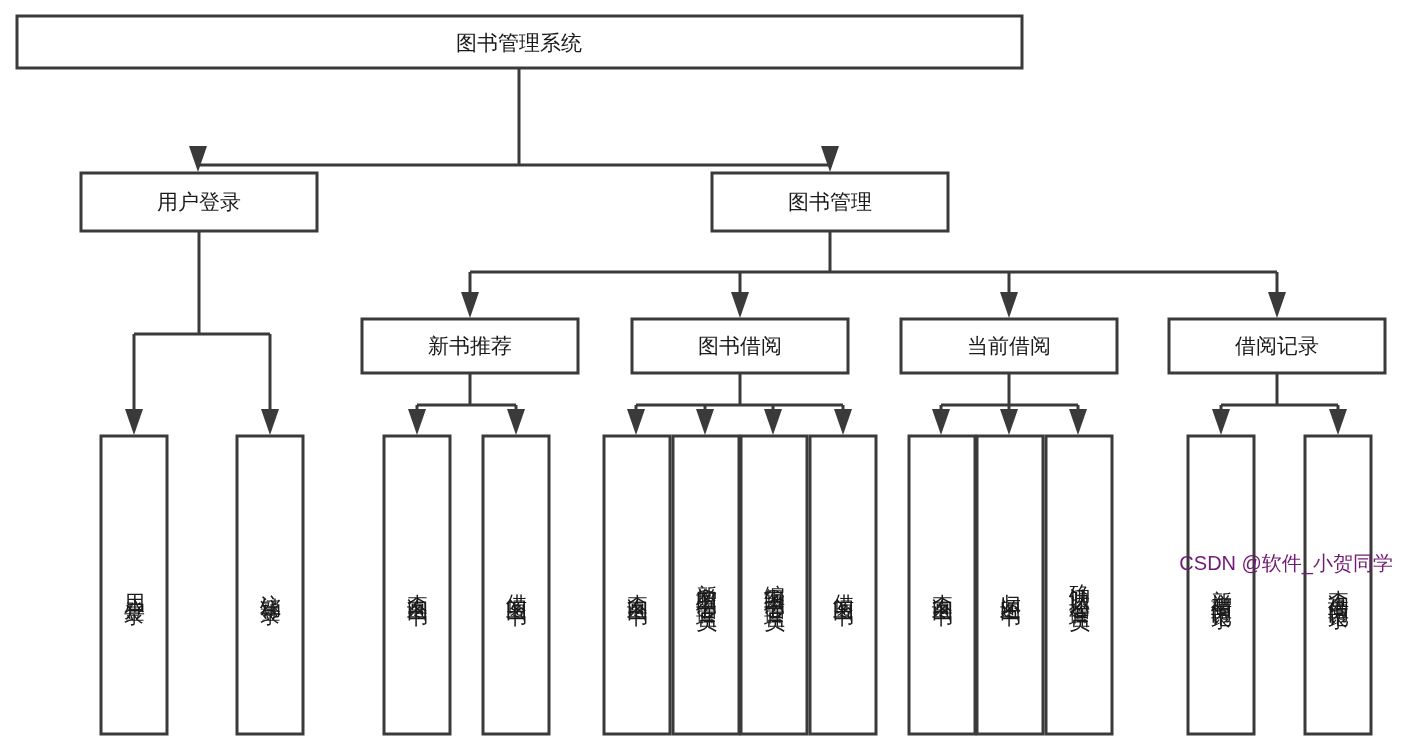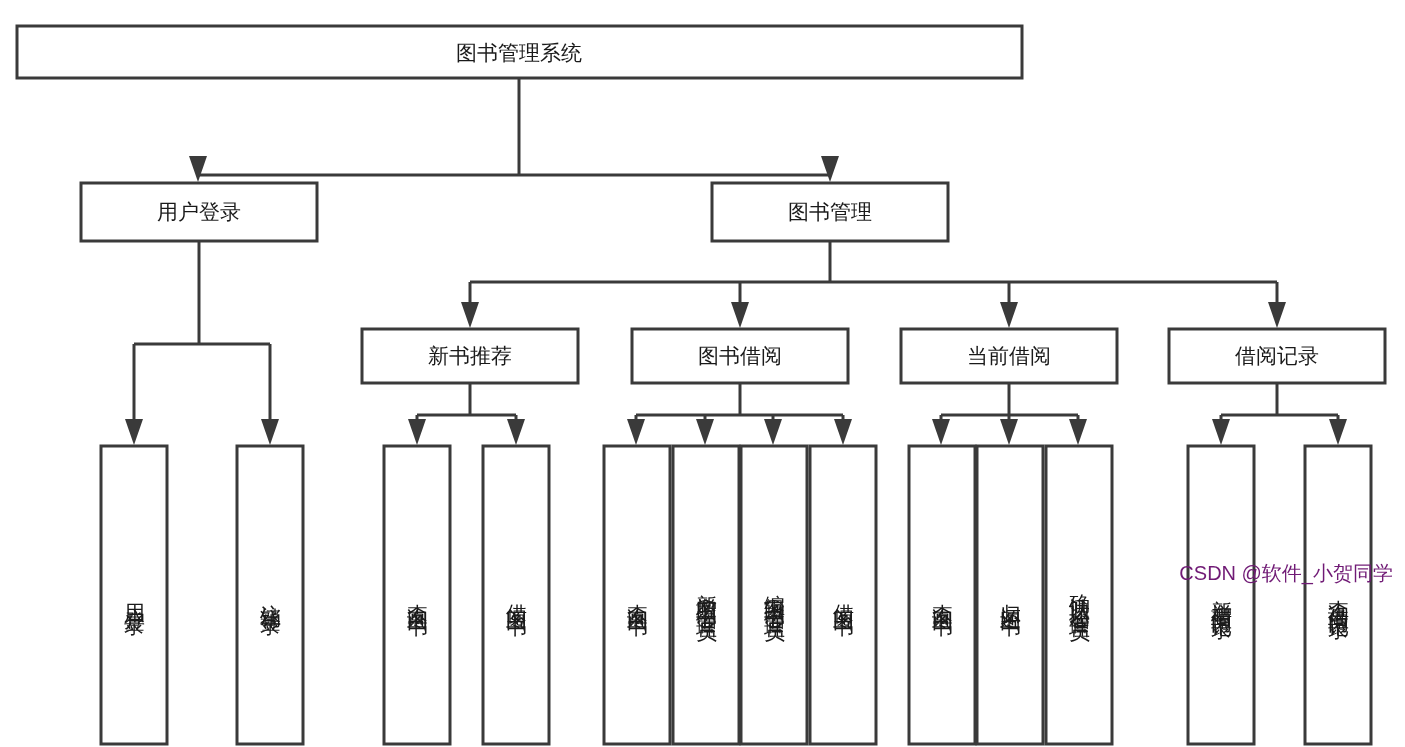--- a/index.html
+++ b/index.html
@@ -10,21 +10,21 @@
   body {
     width: 1405px;
     height: 747px;
     font-family: "DejaVu Sans", "Liberation Sans", sans-serif;
     overflow: hidden;
     position: relative;
   }
   #diagram-root {
     position: absolute;
     left: 0;
-    top: 10px;
+    top: 0;
     width: 1405px;
     height: 583px;
     border-radius: 23px;
   }
   svg.canvas {
     display: block;
     width: 1405px;
     height: 747px;
   }
   .node-box {

